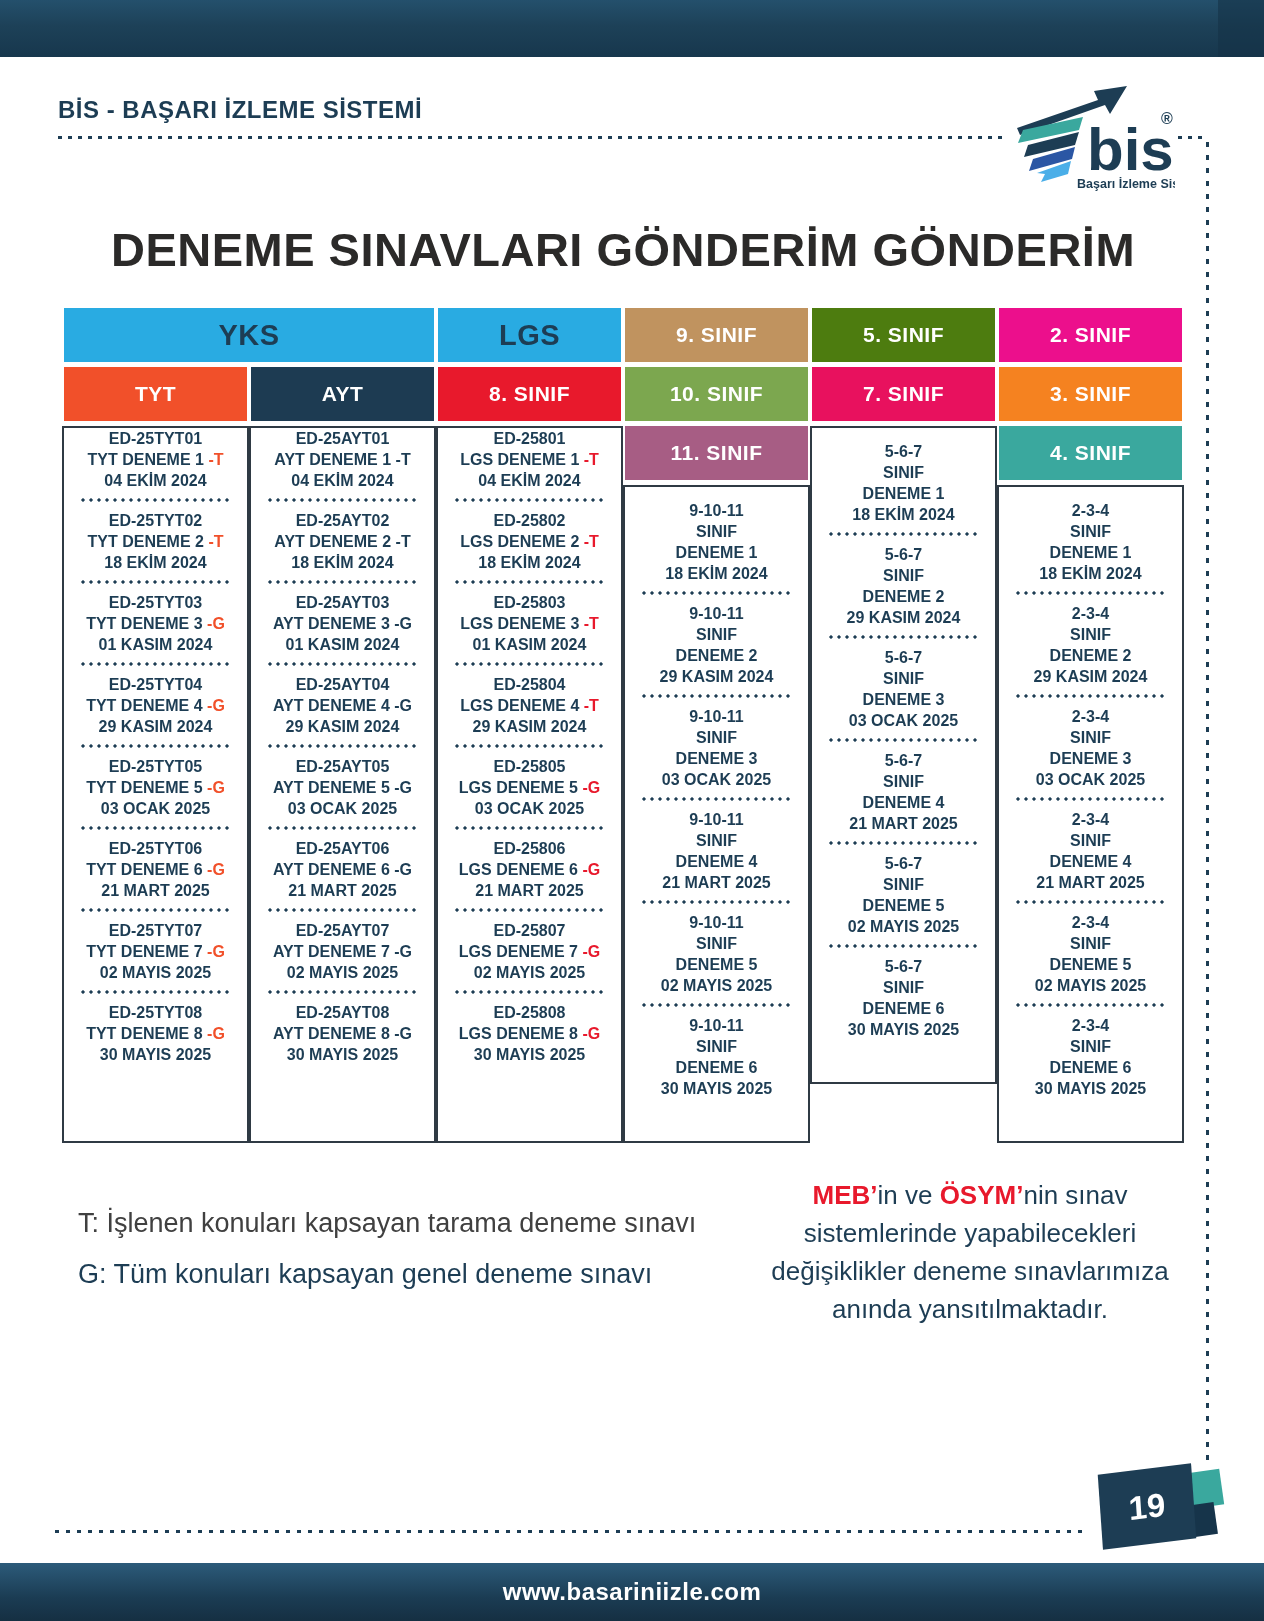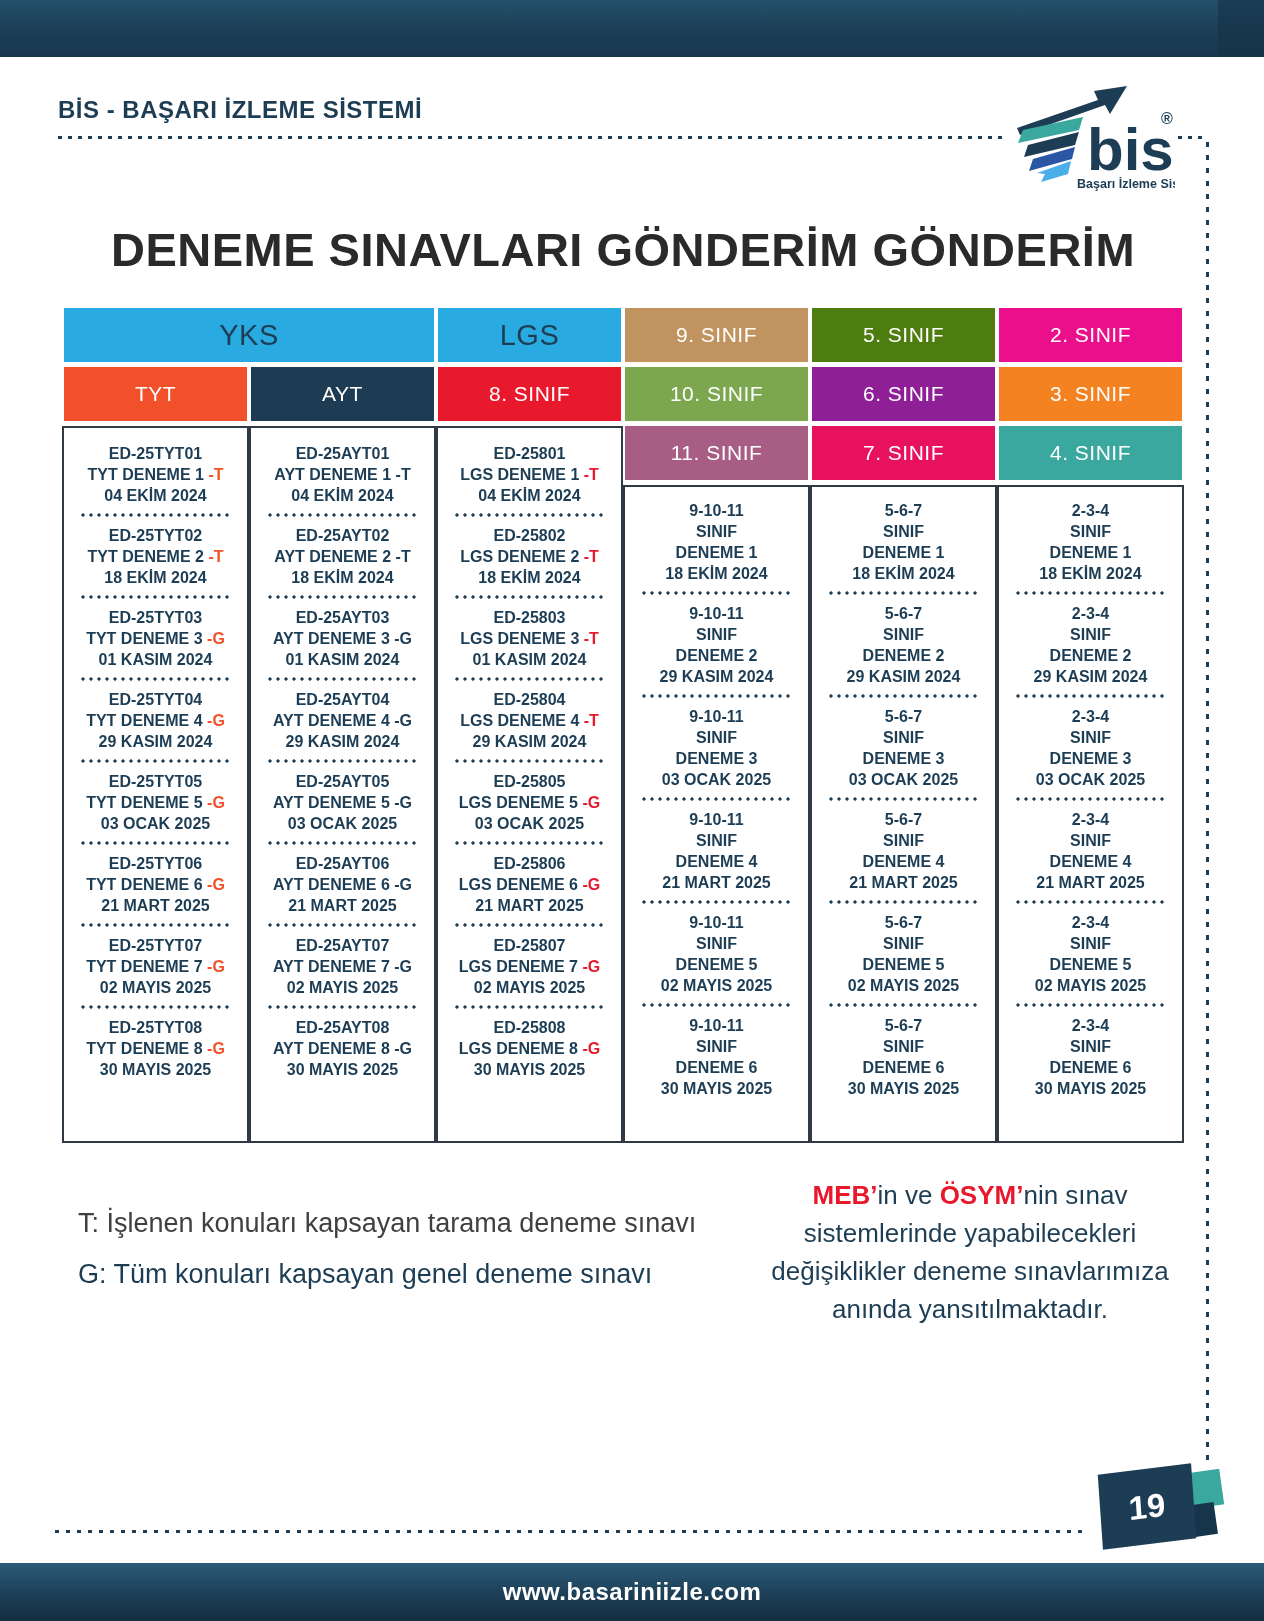--- a/index.html
+++ b/index.html
@@ -31,24 +31,24 @@
   
   .title{position:absolute;left:40px;top:222px;width:1166px;text-align:center;
          font-size:47px;font-weight:800;color:#2b2a29;letter-spacing:.5px;}
 
   
   .tablewrap{position:absolute;left:62px;top:308px;width:1122px;display:flex;align-items:flex-start;}
   .grp{width:374px;flex:none;display:flex;flex-direction:column;}
   .two{display:flex;}
   .col{width:187px;flex:none;display:flex;flex-direction:column;}
   .hcell{height:54px;margin:0 2px 5px 2px;display:flex;align-items:center;justify-content:center;
-         font-weight:400;font-size:21px;color:#fff;letter-spacing:.5px;white-space:nowrap;}
+         font-weight:700;font-size:21px;color:#fff;letter-spacing:.5px;white-space:nowrap;}
   .hcell.band{font-size:29px;color:#1d3d54;}
   .body{box-sizing:border-box;border:2px solid #2f3a44;background:#fff;}
-  .body.exam{height:717px;padding-top:15px;}
+  .body.exam{height:717px;}
   .body.grade{height:658px;padding-top:13px;}
   .entry{text-align:center;color:#1d3d54;font-weight:700;font-size:16px;line-height:21px;}
   .suffix{font-weight:800;}
   .dots{height:4px;width:84%;margin:7px auto 8px auto;
         background-image:radial-gradient(circle,#1d3d54 1.5px,transparent 1.7px);
         background-size:8px 4px;background-repeat:repeat-x;background-position:left center;}
 
   
   .legend{position:absolute;left:78px;top:1198px;font-size:27px;line-height:51px;font-weight:400;}
   .legend .t{color:#404040;}
@@ -300,21 +300,20 @@
           <div class="entry">
             <div>9-10-11</div>
             <div>SINIF</div>
             <div>DENEME 6</div>
             <div>30 MAYIS 2025</div>
           </div>
         </div>
       </div>
       <div class="col">
         <div class="hcell" style="background: #4d7c0f;">5. SINIF</div>
-        <div class="hcell" style="background: rgb(142, 31, 150);">6. SINIF</div>
         <div class="hcell" style="background: rgb(232, 17, 94);">7. SINIF</div>
         <div class="body grade">
           <div class="entry">
             <div>5-6-7</div>
             <div>SINIF</div>
             <div>DENEME 1</div>
             <div>18 EKİM 2024</div>
           </div>
           <div class="dots"></div>
           <div class="entry">

